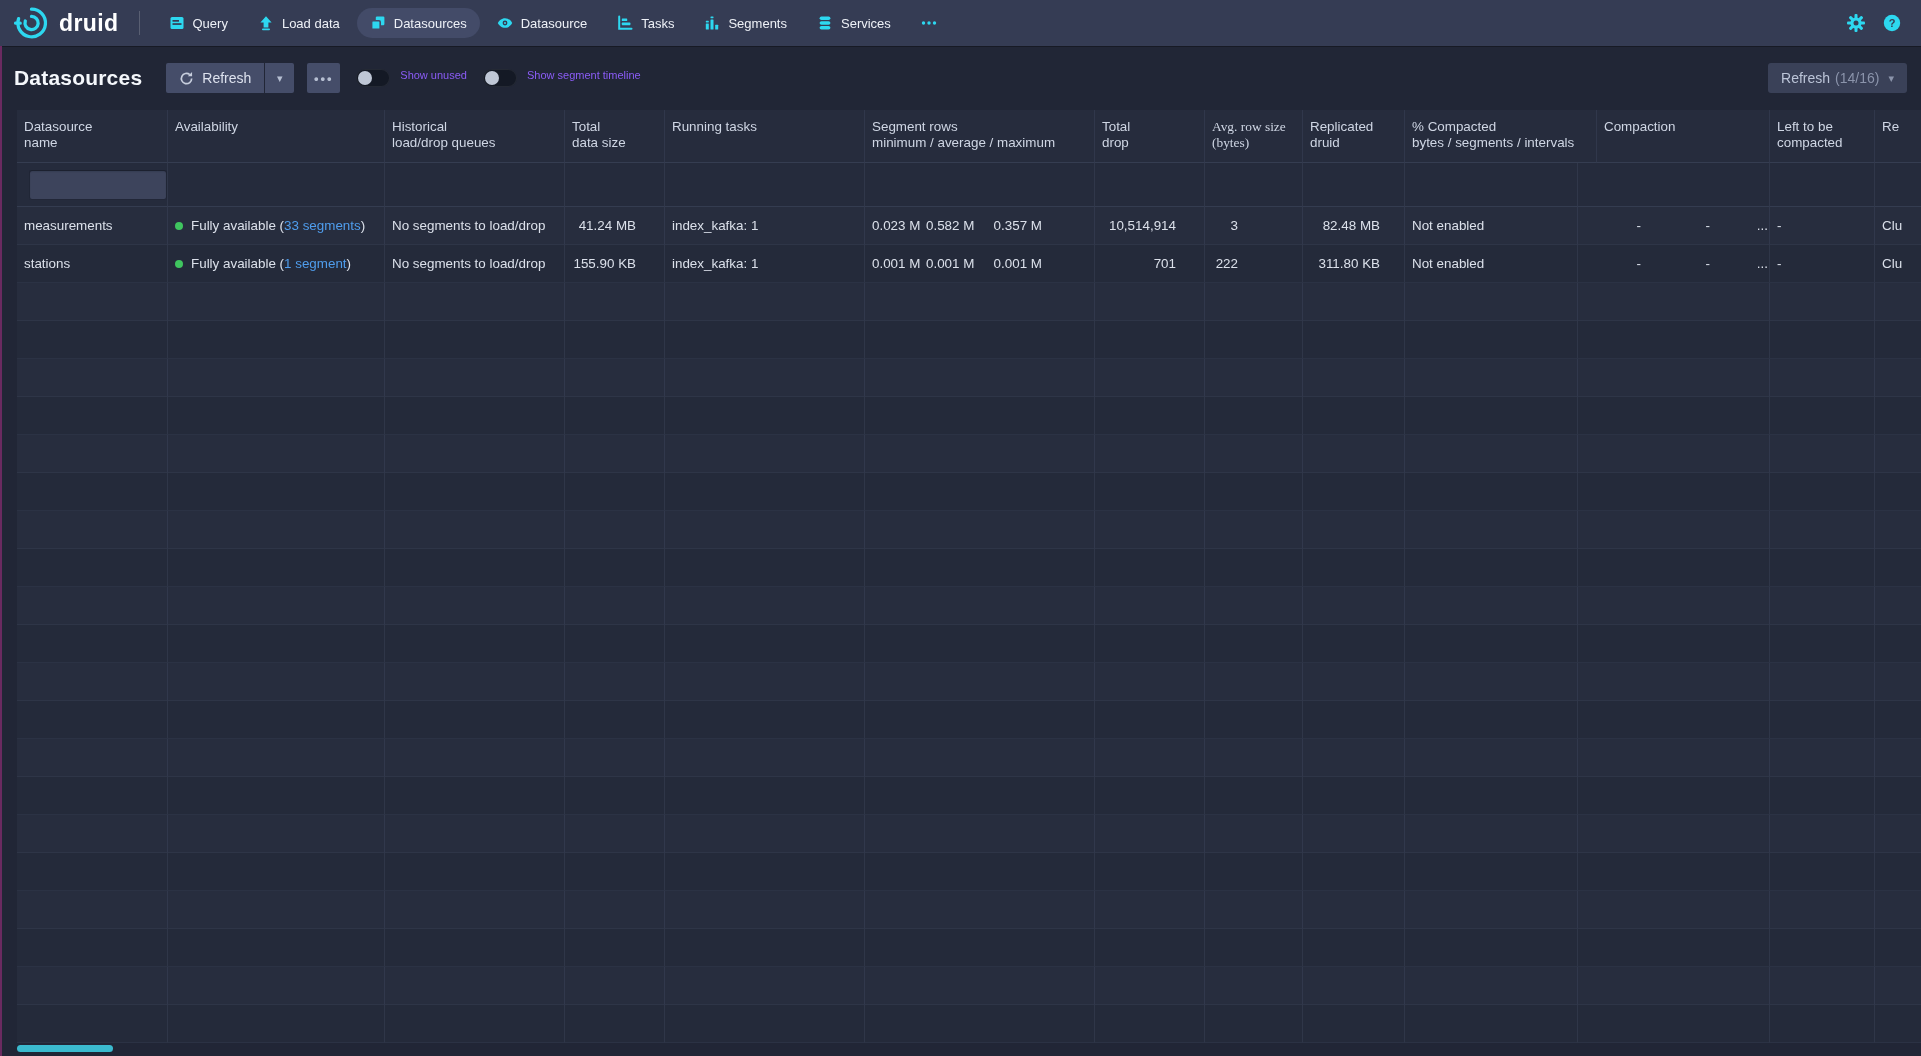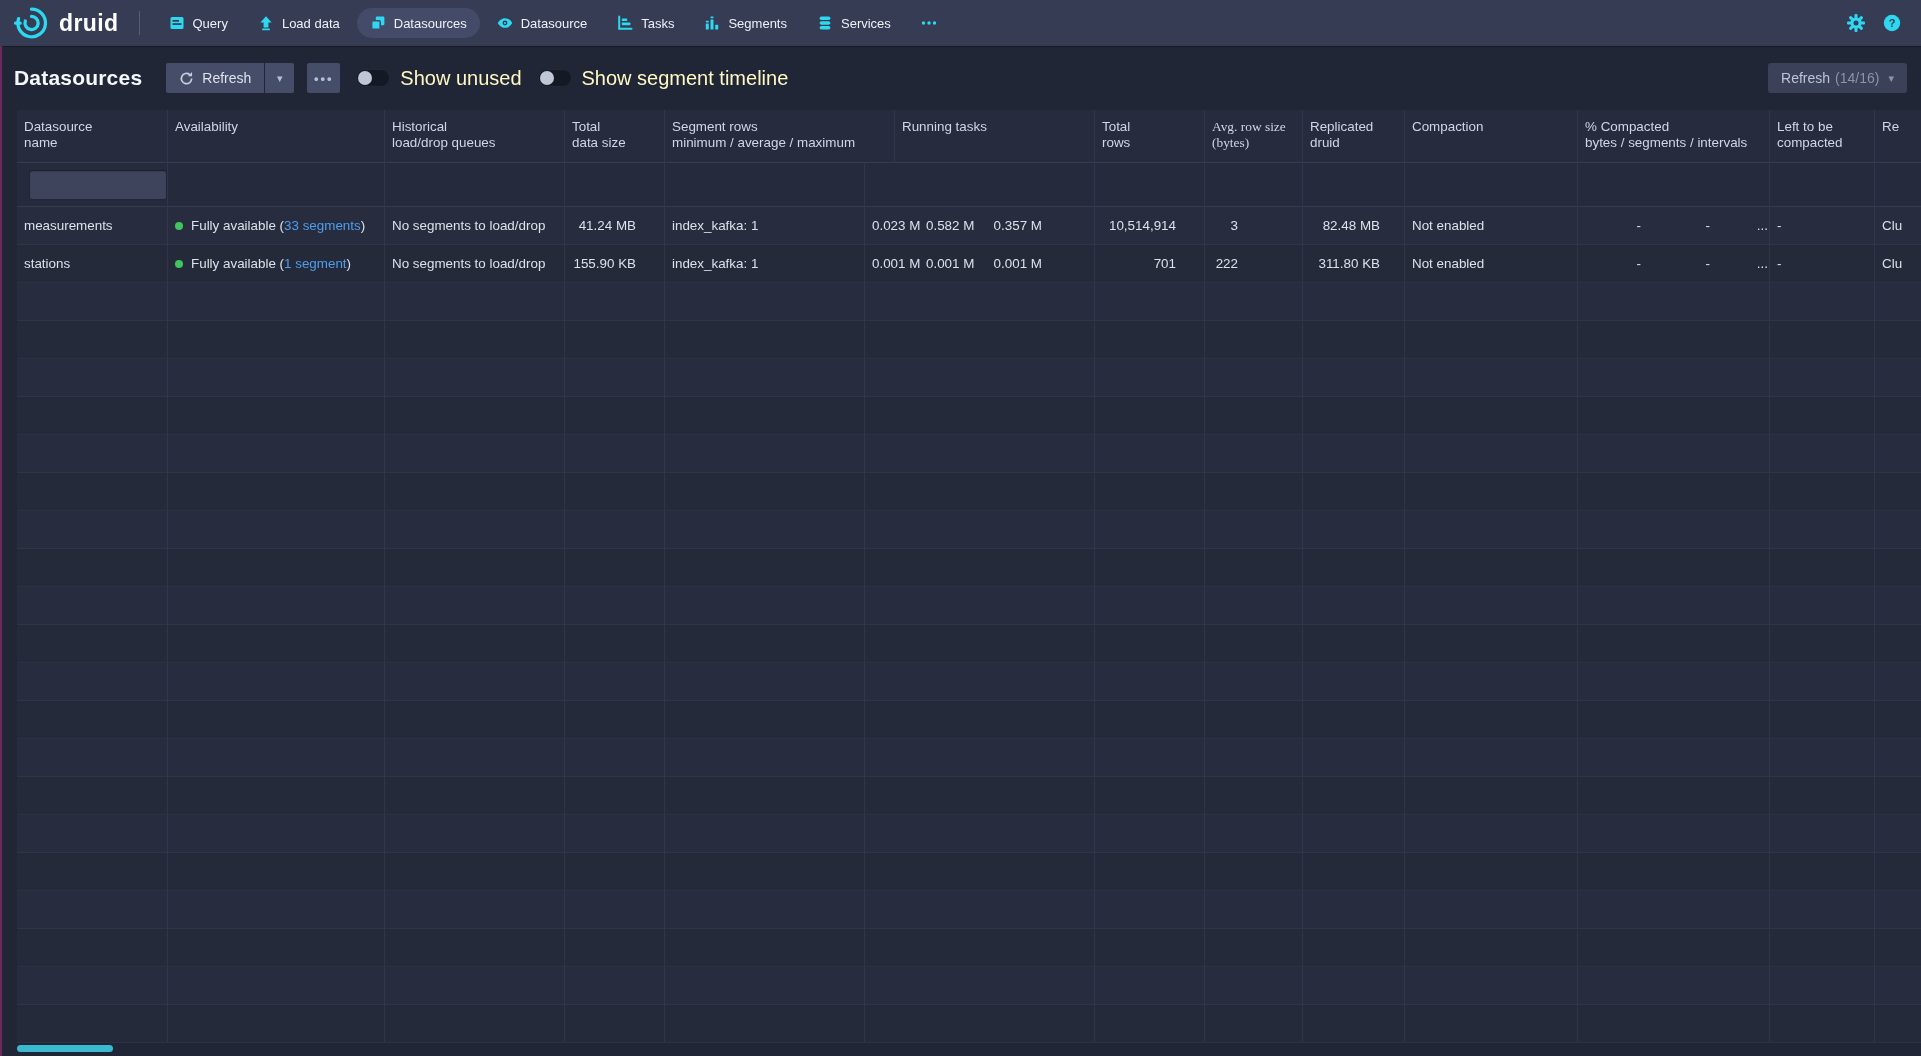--- a/index.html
+++ b/index.html
@@ -24,21 +24,21 @@
   
   .page-header{height:64px;display:flex;align-items:center;padding:0 14px}
   .page-title{font-size:21px;font-weight:700;color:#f4f7fb;letter-spacing:.2px;margin-right:24px}
   .btn{background:#454d69;height:30px;display:flex;align-items:center;color:#dde2ee;
        font-size:14px;cursor:pointer;user-select:none}
   .btn-refresh{gap:8px;padding:0 13px;border-radius:2px 0 0 2px}
   .btn-caret{width:29px;justify-content:center;border-radius:0 2px 2px 0;margin-left:1px;
              color:#b6bfd2;font-size:11px}
   .btn-more{width:33px;justify-content:center;border-radius:2px;margin-left:13px;color:#b6bfd2;
             letter-spacing:2px;font-weight:700;font-size:13px}
-  .switch-group{display:flex;align-items:center;gap:10px;margin-left:16px;font-size:20px;color:#fef9c3}
+  .switch-group{display:flex;gap:10px;margin-left:16px;font-size:11px;color:#8b5cf6}
   .switch{width:34px;height:18px;border-radius:9px;background:#141925;position:relative;cursor:pointer;
           box-shadow:inset 0 0 0 1px rgba(255,255,255,.07)}
   .switch .knob{position:absolute;left:2px;top:2px;width:14px;height:14px;border-radius:50%;background:#bfc7d6}
   .btn-columns{margin-left:auto;background:#3a4158;border-radius:3px;padding:0 13px;color:#bcc5d8}
   .btn-columns .count{color:#8b94ab;margin-left:5px}
   .btn-columns .caret{color:#8b94ab;font-size:11px;margin-left:9px}
 
   
   .tablewrap{margin-left:17px;width:1904px;overflow:hidden;position:relative}
   .trow{display:flex;width:2008px}
@@ -239,47 +239,47 @@
           <div></div>
         </div>
         <div class="tc" style="width: 180px;">
           <div>Historical</div>
           <div>load/drop queues</div>
         </div>
         <div class="tc" style="width: 100px;">
           <div>Total</div>
           <div>data size</div>
         </div>
+        <div class="tc" style="width: 200px;">
+          <div>Running tasks</div>
+          <div></div>
+        </div>
         <div class="tc" style="width: 230px;">
           <div>Segment rows</div>
           <div>minimum / average / maximum</div>
         </div>
-        <div class="tc" style="width: 200px;">
-          <div>Running tasks</div>
-          <div></div>
-        </div>
         <div class="tc" style="width: 110px;">
           <div>Total</div>
-          <div>rows</div>
+          <div>drop</div>
         </div>
         <div class="tc" style="width: 98px; font-family: Liberation Serif, serif;">
           <div>Avg. row size</div>
           <div>(bytes)</div>
         </div>
         <div class="tc" style="width: 102px;">
           <div>Replicated</div>
           <div>druid</div>
         </div>
+        <div class="tc" style="width: 192px;">
+          <div>% Compacted</div>
+          <div>bytes / segments / intervals</div>
+        </div>
         <div class="tc" style="width: 173px;">
           <div>Compaction</div>
           <div></div>
-        </div>
-        <div class="tc" style="width: 192px;">
-          <div>% Compacted</div>
-          <div>bytes / segments / intervals</div>
         </div>
         <div class="tc" style="width: 105px;">
           <div>Left to be</div>
           <div>compacted</div>
         </div>
         <div class="tc" style="width: 150px;">
           <div>Re</div>
           <div></div>
         </div>
       </div>

